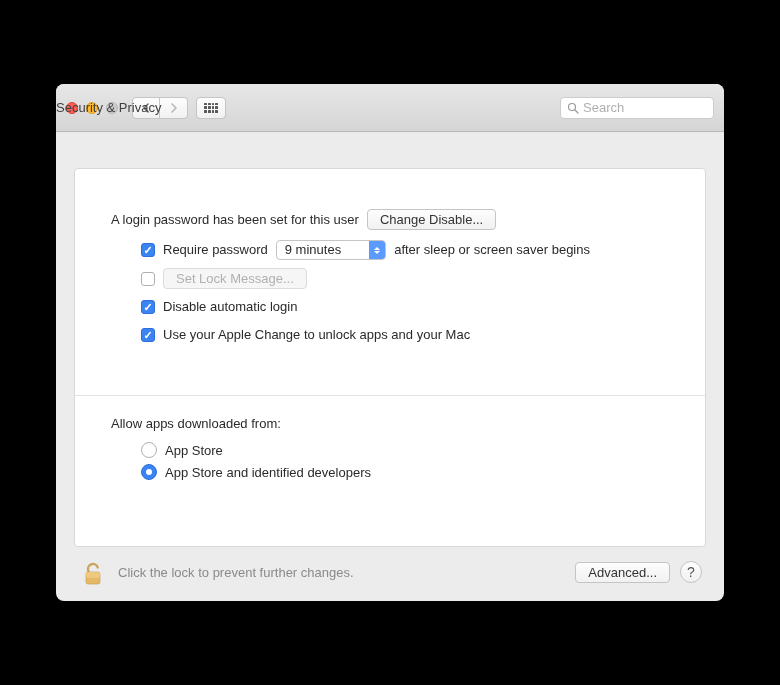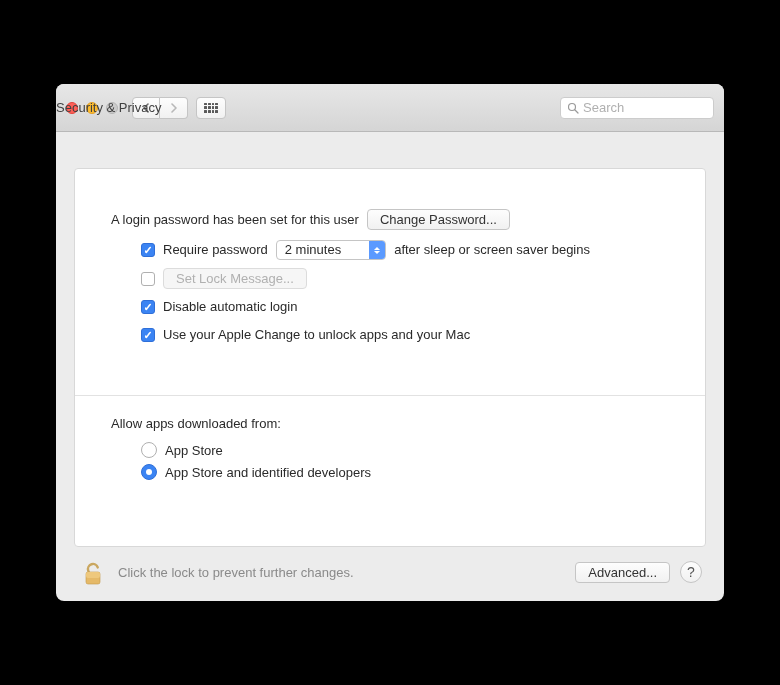--- a/index.html
+++ b/index.html
@@ -303,28 +303,28 @@
         </svg>
       <input type="text" placeholder="Search" style="">
     </div>
   </div>
 
   <div class="content">
     <div class="panel">
 
       <div class="row first">
         <span>A login password has been set for this user</span>
-        <button class="btn">Change Password...</button>
+        <button class="btn">Change Disable...</button>
       </div>
 
       <div class="row indent">
         <div class="checkbox checked"></div>
         <span>Require password</span>
         <div class="select">
-          <span>2 minutes</span>
+          <span>9 minutes</span>
           <div class="arrows">
               <i class="up"></i>
               <i class="dn"></i>
             </div>
         </div>
         <span>after sleep or screen saver begins</span>
       </div>
 
       <div class="row indent">
         <div class="checkbox"></div>

